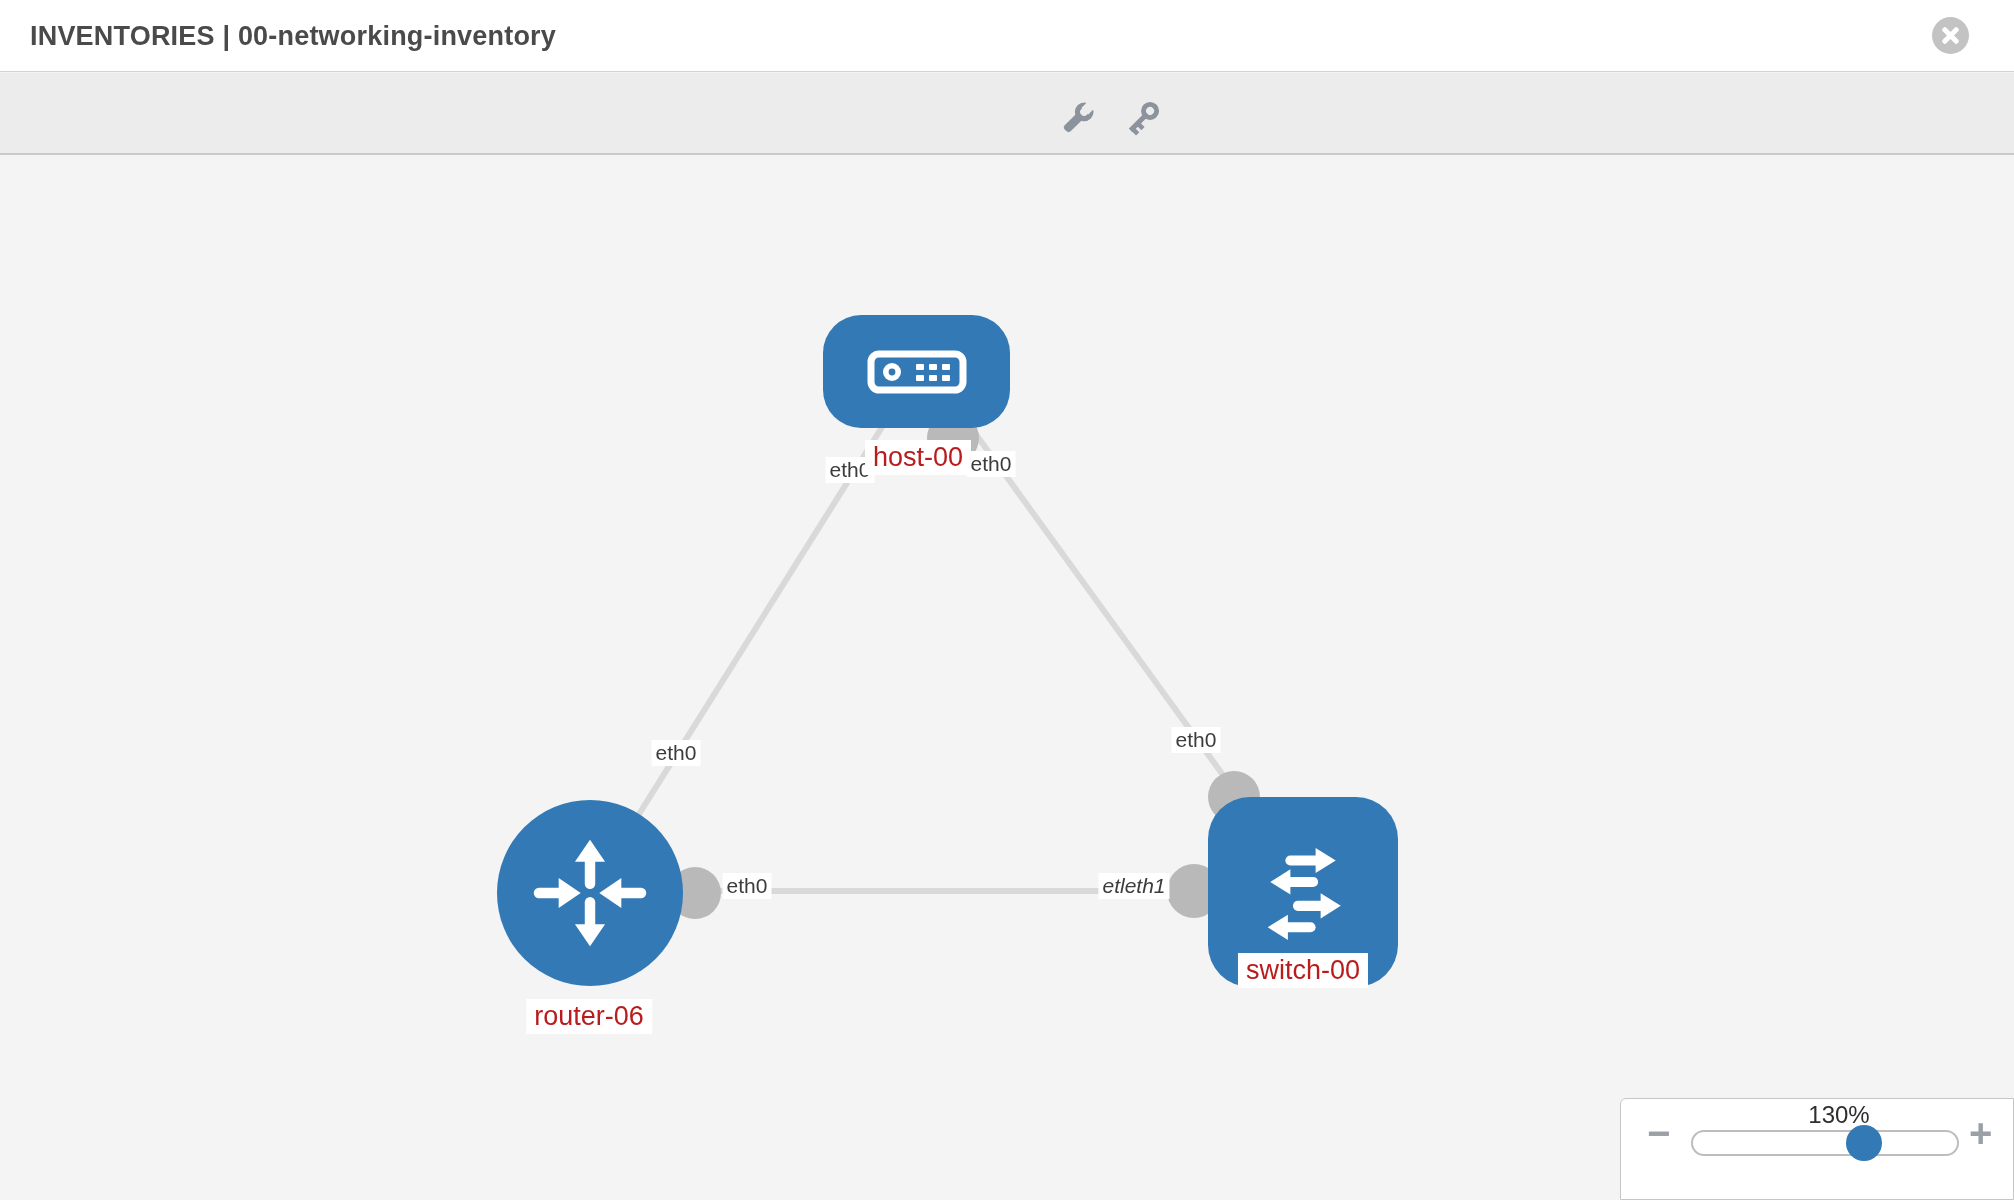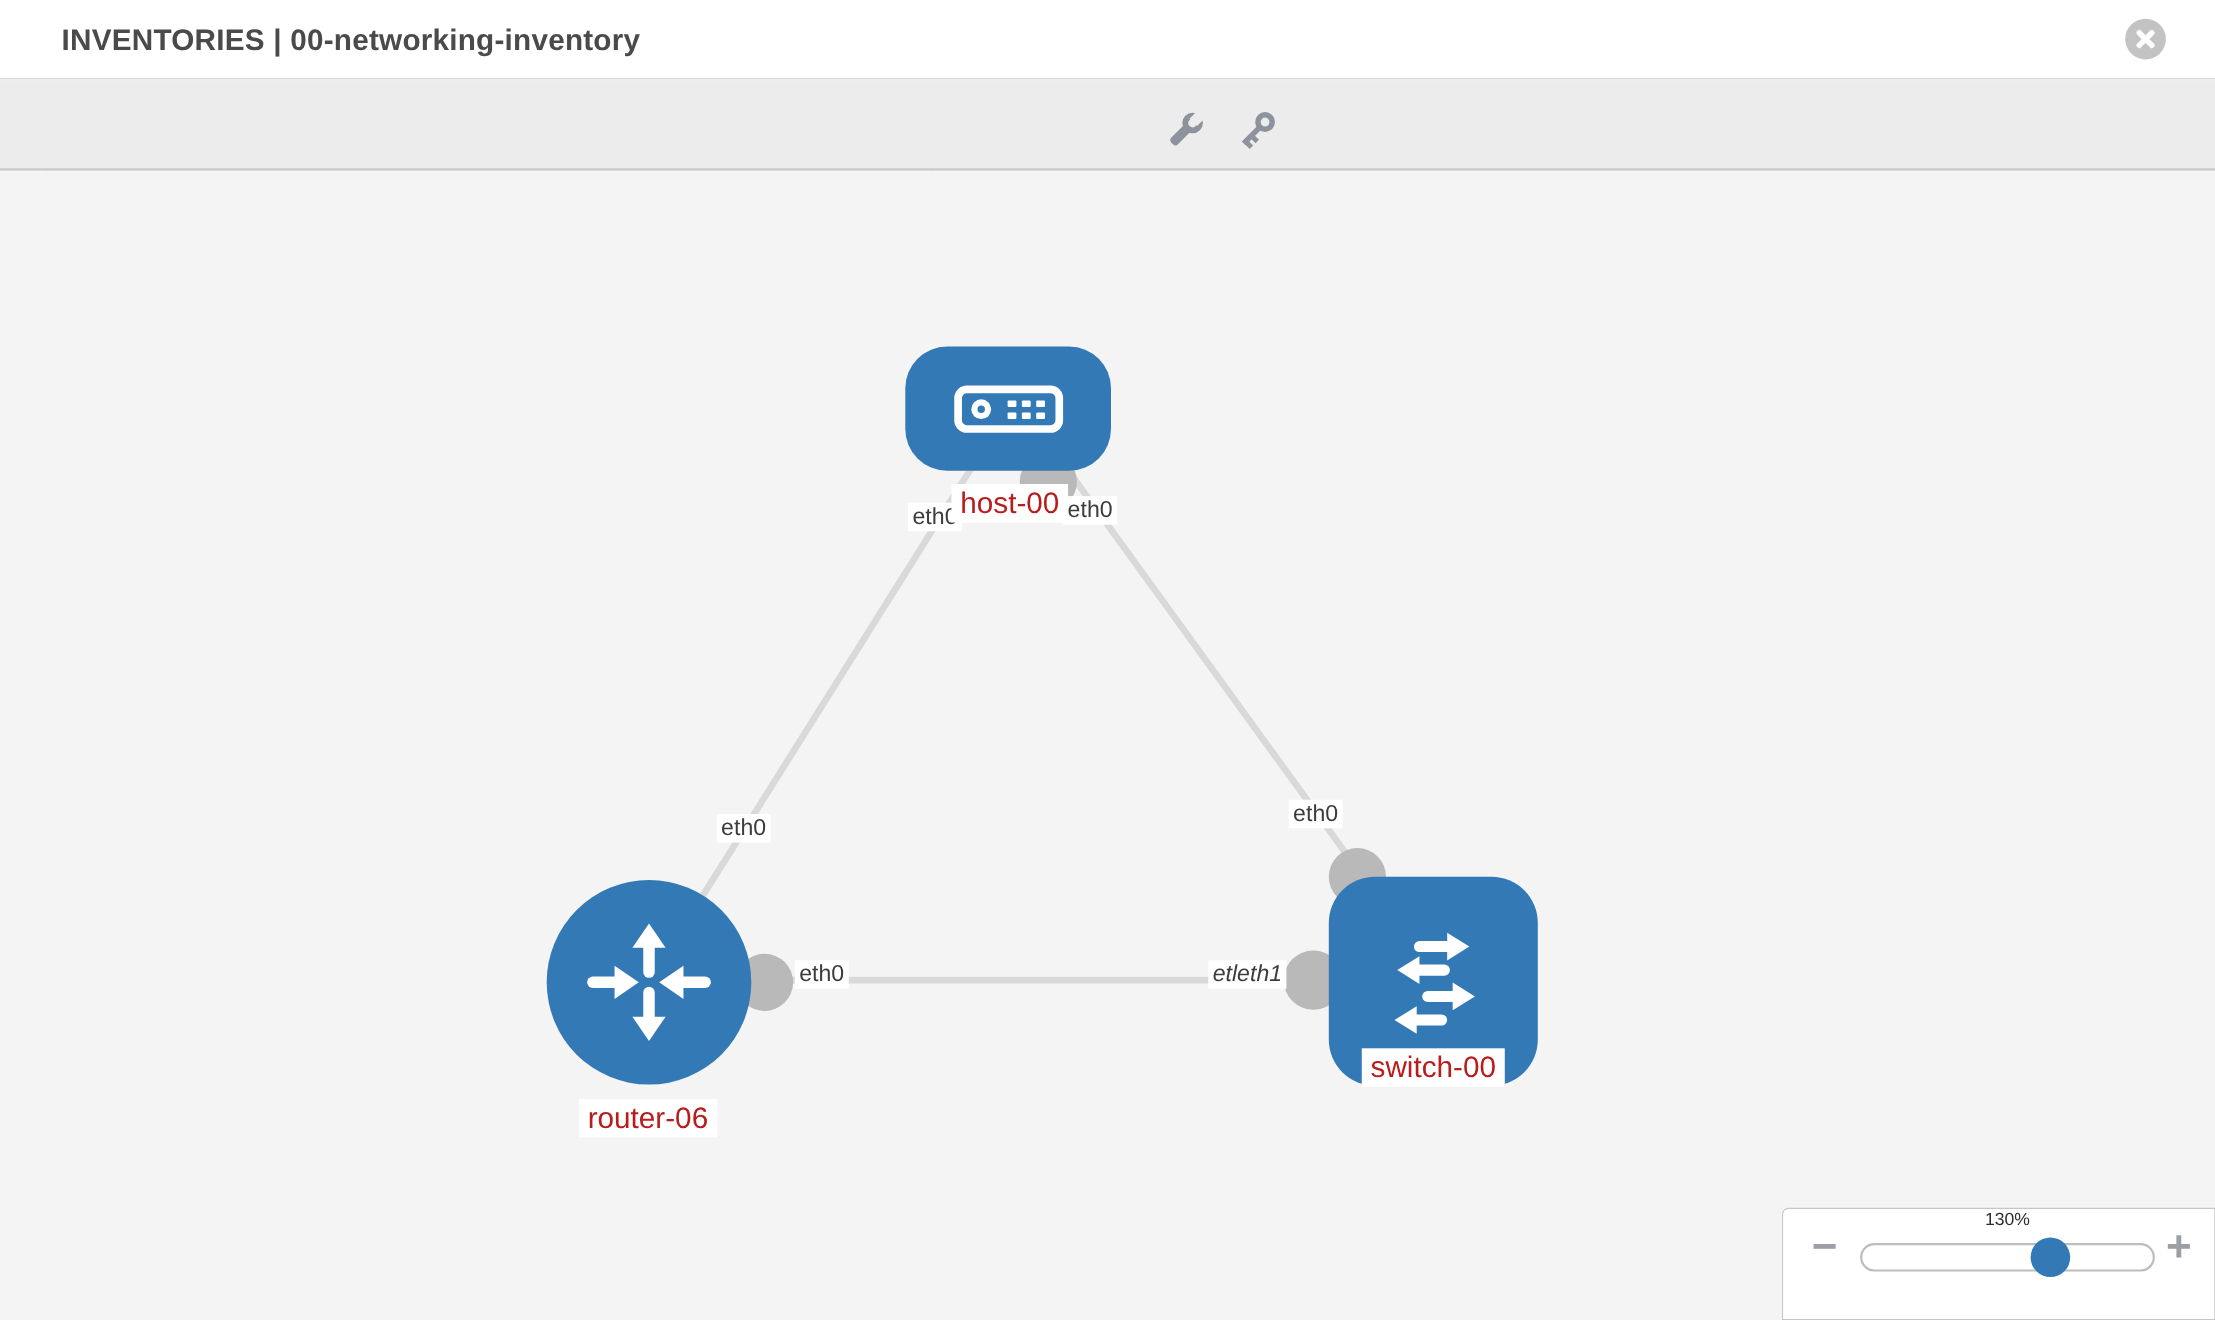--- a/index.html
+++ b/index.html
@@ -3,21 +3,21 @@
 <meta charset="utf-8">
 <style>
   * { margin:0; padding:0; box-sizing:border-box; }
   html,body { width:2014px; height:1200px; overflow:hidden;
     font-family:"Liberation Sans", sans-serif; background:#f4f4f4; }
 
   
   .titlebar { position:absolute; left:0; top:0; width:2014px; height:72px;
     background:#ffffff; border-bottom:1px solid #d2d2d2; z-index:30; }
   .title { position:absolute; left:30px; top:0; height:72px; line-height:72px;
-    font-size:27px; font-weight:bold; color:#4a4a4a; letter-spacing:0.2px;margin-left:26px; }
+    font-size:27px; font-weight:bold; color:#4a4a4a; letter-spacing:0.2px; }
   .close-btn { position:absolute; left:1932px; top:17px; width:37px; height:37px;
     border-radius:50%; background:#c3c3c3; cursor:pointer; }
   .close-btn .bar { position:absolute; left:8px; top:16px; width:21px; height:5px;
     background:#ffffff; border-radius:2px; }
   .close-btn .bar.a { transform:rotate(45deg); }
   .close-btn .bar.b { transform:rotate(-45deg); }
 
   
   .toolbar { position:absolute; left:0; top:73px; width:2014px; height:82px;
     background:#ececec; border-bottom:2px solid #c9c9c9; z-index:30; }
@@ -47,22 +47,22 @@
 
   
   .nlabel { position:absolute; z-index:10; background:#ffffff; color:#b91c1c;
     font-size:27px; padding:2px 8px; white-space:nowrap; transform:translateX(-50%); }
   .ilabel { position:absolute; z-index:8; background:#ffffff; color:#3c3c3c;
     font-size:21px; padding:1px 4px; white-space:nowrap; transform:translateX(-50%); }
 
   
   .zoom-panel { position:absolute; left:1620px; top:1098px; width:394px; height:102px;
     background:#ffffff; border:1px solid #c6c6c6; border-radius:6px 0 0 0; z-index:20; }
-  .zoom-level { position:absolute; left:144px; top:2px; width:120px; text-align:center;
-    font-size:16px; color:#2e2e2e; }
+  .zoom-level { position:absolute; left:158px; top:2px; width:120px; text-align:center;
+    font-size:24px; color:#2e2e2e; }
   .zoom-minus, .zoom-plus { position:absolute; top:14px; font-size:40px; font-weight:bold;
     color:#9aa0a6; cursor:pointer; line-height:40px; }
   .zoom-minus { left:26px; }
   .zoom-plus  { left:348px; }
   .zoom-track { position:absolute; left:70px; top:31px; width:268px; height:26px;
     background:#ffffff; border:2px solid #bdbdbd; border-radius:13px; cursor:pointer; }
   .zoom-thumb { position:absolute; left:225px; top:26px; width:36px; height:36px;
     border-radius:50%; background:#3279b5; cursor:grab; }
 </style>
 </head>

